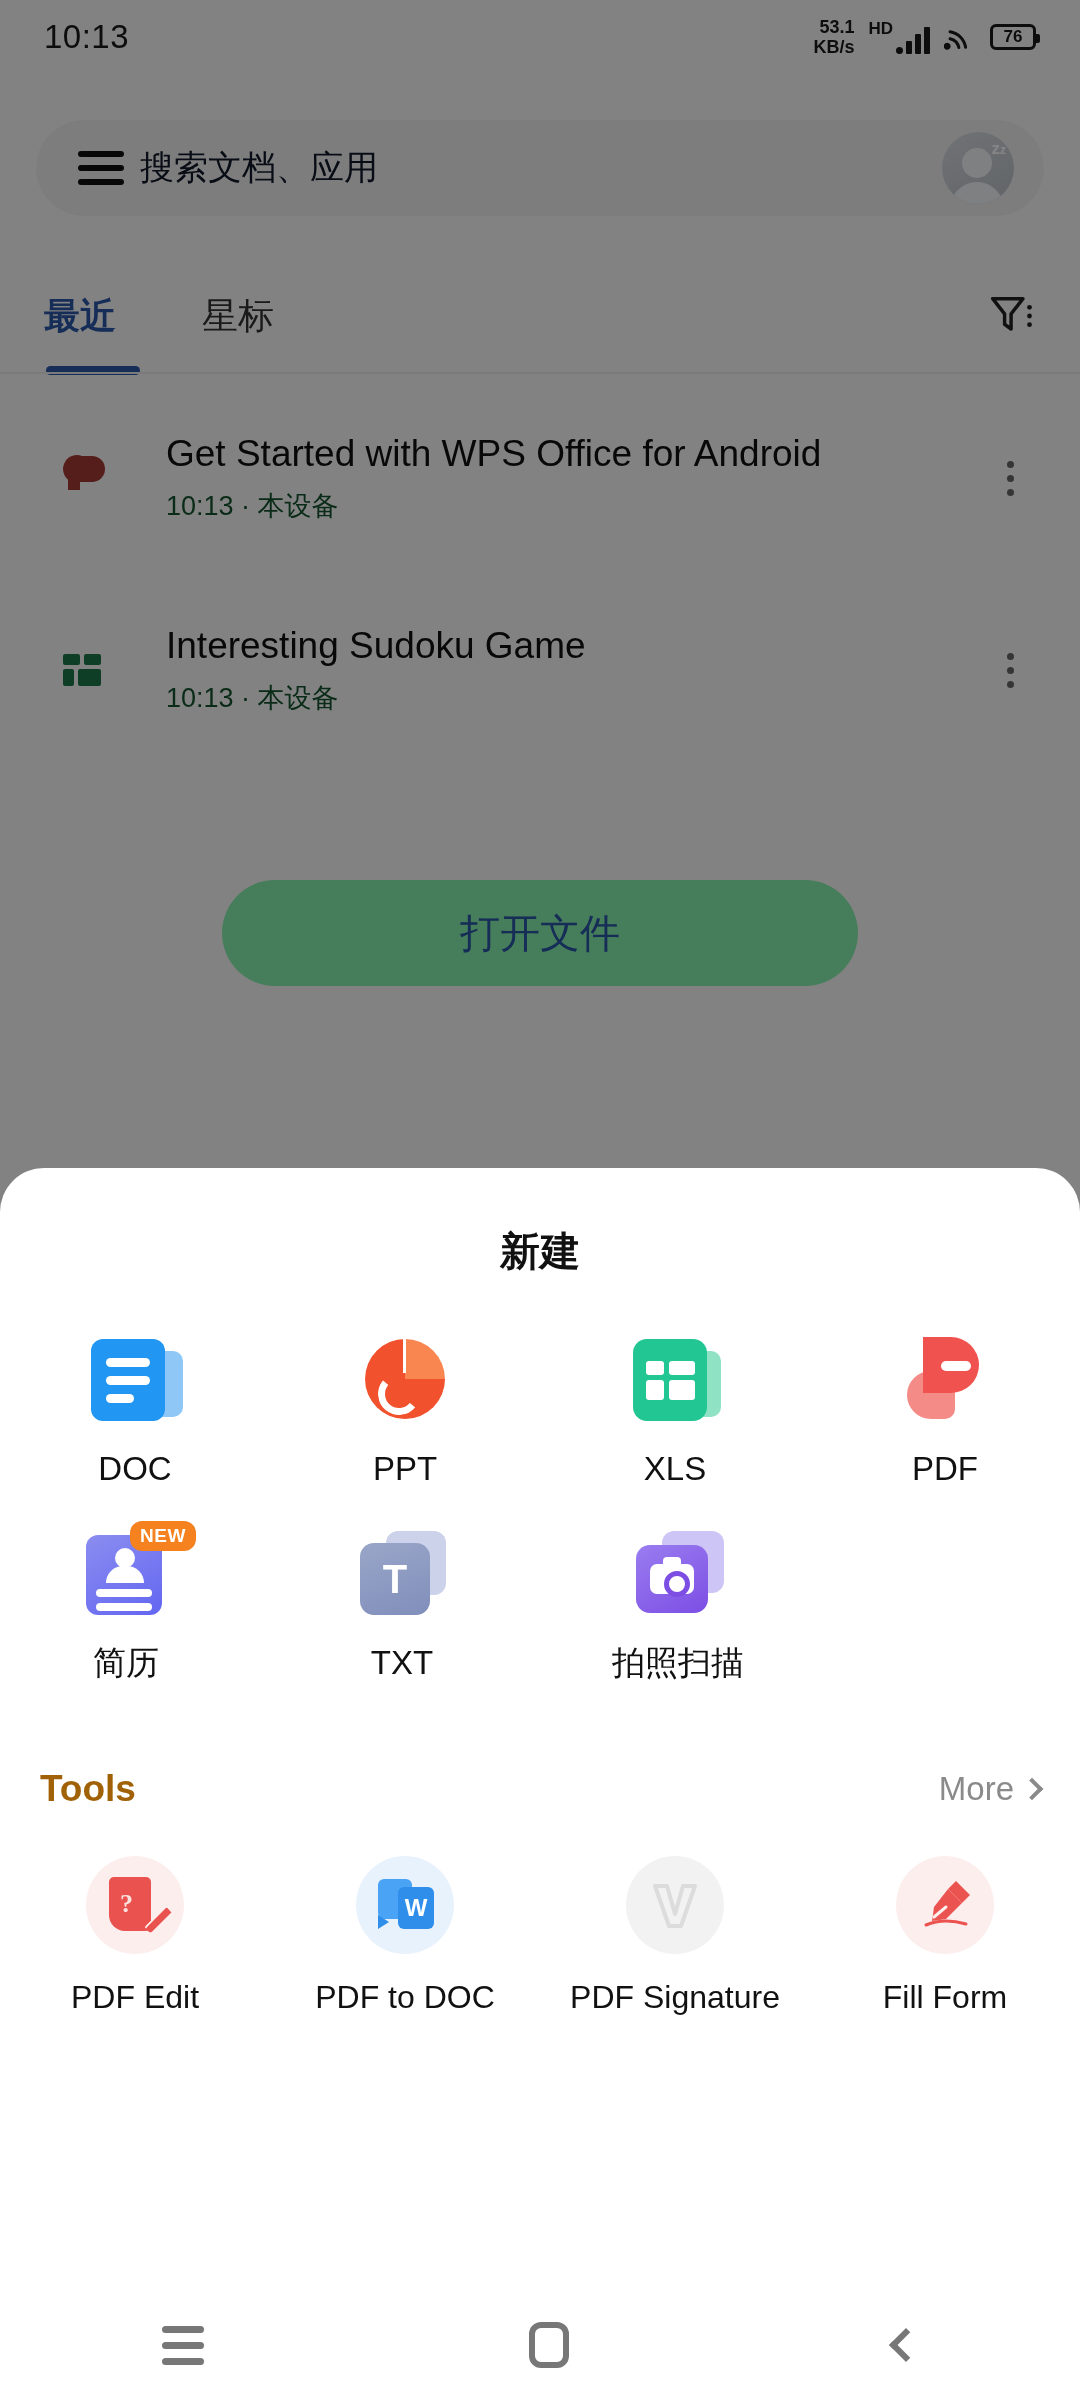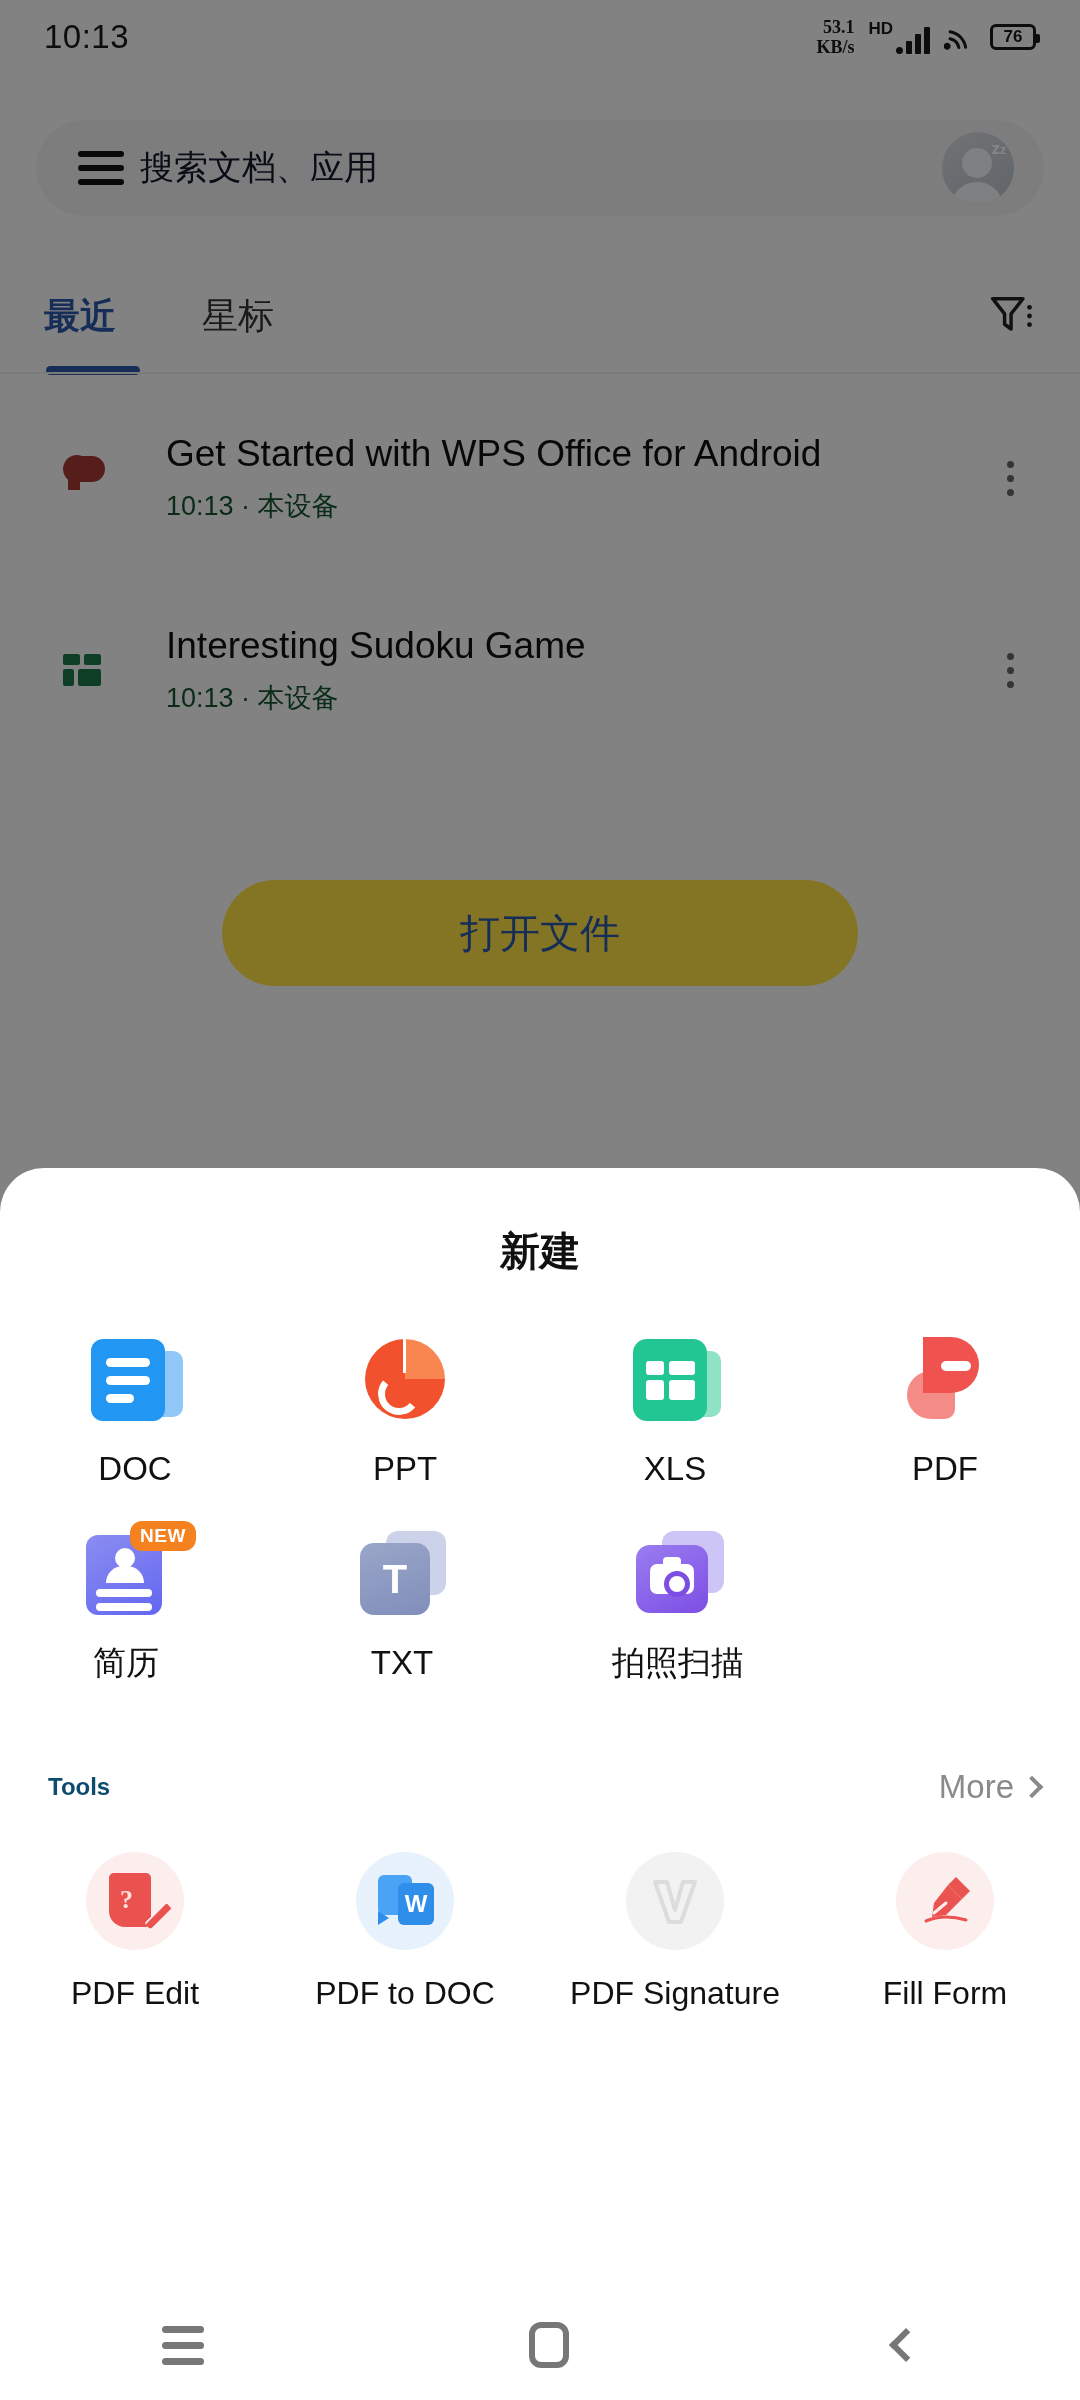--- a/index.html
+++ b/index.html
@@ -39,21 +39,21 @@
   }
   .status-time {
     font-size: 33px; font-weight: 400; letter-spacing: 0.5px;
     color: #1a1a1a;
   }
   .status-right {
     margin-left: auto; display: flex; align-items: center; gap: 14px;
   }
   .netspeed {
     display: flex; flex-direction: column; align-items: flex-end;
-    line-height: 1.0; font-size: 18px; font-weight: 600; color: #1a1a1a; font-family: Liberation Serif, serif;
+    line-height: 1.0; font-size: 18px; font-weight: 600; color: #1a1a1a;
   }
   .netspeed .l2 { margin-top: 2px; }
   .hd-sig { display: flex; align-items: flex-end; gap: 3px; }
   .hd-label { font-size: 17px; font-weight: 600; color:#1a1a1a; line-height:1; margin-bottom: 17px;}
   .sigbars { display: flex; align-items: flex-end; gap: 3px; height: 28px; }
   .sigbars i { display:block; width: 6px; background: #1a1a1a; border-radius: 1px; }
   .sigbars i:nth-child(1){ height: 7px; border-radius: 50%; width:7px;}
   .sigbars i:nth-child(2){ height: 13px; }
   .sigbars i:nth-child(3){ height: 20px; }
   .sigbars i:nth-child(4){ height: 27px; }
@@ -118,21 +118,21 @@
   }
   .fi-text { margin-left: 42px; flex: 1 1 auto; min-width: 0; }
   .fi-title { font-size: 37px; color: #111; line-height: 1.18; }
   .fi-sub { font-size: 27px; color: #14532d; margin-top: 12px; }
   .fi-more { width: 60px; display:flex; flex-direction:column; align-items:center; gap:7px; }
   .fi-more i { width: 7px; height: 7px; border-radius: 50%; background: #666; display:block; }
 
   
   .openbtn {
     position: absolute; left: 222px; top: 880px; width: 636px; height: 106px;
-    background: #fde047; border-radius: 53px;
+    background: #86efac; border-radius: 53px;
     display: flex; align-items: center; justify-content: center;
     font-size: 40px; color: #2a56a8; font-weight: 500;
   }
 
   
   #sheet {
     position: absolute; left: 0; top: 1168px; width: 1080px; height: 1232px;
     background: #ffffff;
     border-radius: 44px 44px 0 0;
     z-index: 10;
@@ -210,21 +210,21 @@
                    display:flex; align-items:center; justify-content:center; }
   .cam { position: relative; width: 44px; height: 30px; background:#fff; border-radius: 7px; }
   .cam::before { content:""; position:absolute; left: 13px; top: -7px; width: 18px; height: 8px; background:#fff; border-radius: 4px 4px 0 0; }
   .cam::after { content:""; position:absolute; left: 14px; top: 7px; width: 16px; height: 16px; border-radius: 50%;
                 border: 5px solid #7c4ee4; }
 
   
   .tools-head {
     display:flex; align-items:center; padding: 0 40px; margin-top: 86px;
   }
-  .tools-title { font-size: 24px; font-weight: 700; color: #0c4a6e; margin-left: 8px; }
+  .tools-title { font-size: 37px; font-weight: 700; color: #a16207; }
   .tools-more { margin-left: auto; display:flex; align-items:center; gap: 10px; font-size: 33px; color: #8a8a8a; }
   .chev-r { width: 16px; height: 16px; border-top: 4px solid #8a8a8a; border-right: 4px solid #8a8a8a; transform: rotate(45deg); }
 
   .toolrow { margin-top: 46px; }
   .tcell { display:flex; flex-direction:column; align-items:center; }
   .tcircle { width: 98px; height: 98px; border-radius: 50%; display:flex; align-items:center; justify-content:center; position:relative; }
   .tcell .lbl { margin-top: 24px; font-size: 32px; color: #111; text-align:center; line-height: 1.24; max-width: 230px; }
 
   .bg-pink { background: #fdeeee; }
   .bg-blue { background: #e8f2fd; }

